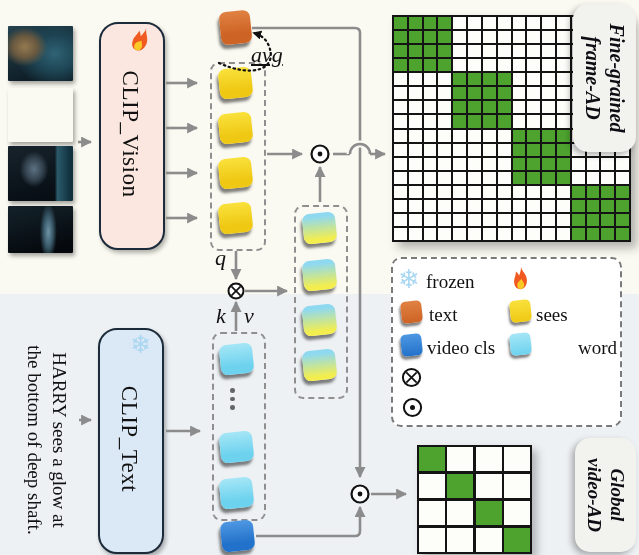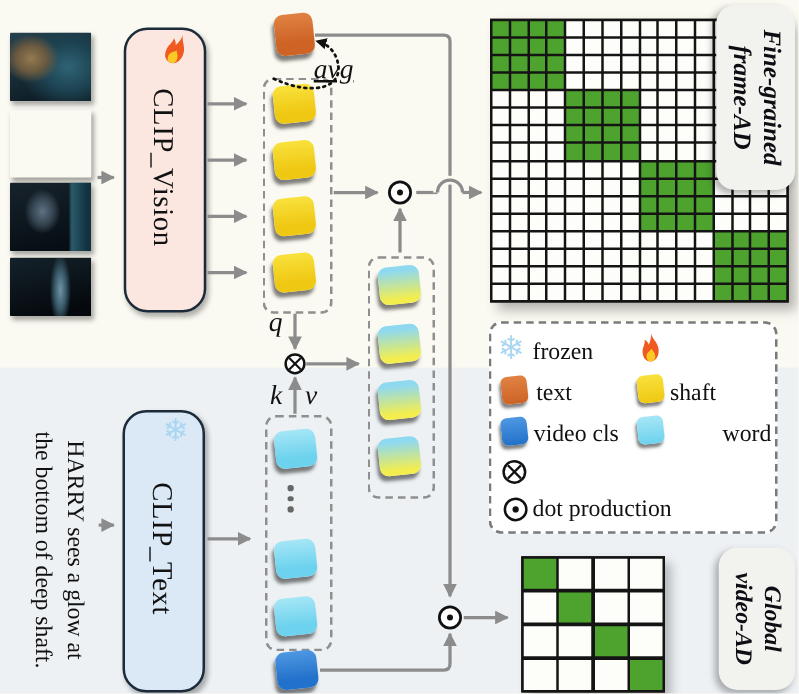--- a/index.html
+++ b/index.html
@@ -431,38 +431,37 @@
     <span class="snowflake" style="left:5px;top:5px;font-size:26px;">❄</span>
     <span class="ltext" style="left:33px;top:11px;">frozen</span>
     <svg class="flame" style="left:117px;top:7px;" width="21" height="24" viewBox="0 0 24 28">
       <path d="M12.5 1 C13.5 6.5 19.5 9.5 19.5 17 C19.5 23 16.2 27 11.8 27 C7.4 27 4.5 23.5 4.5 17.8 C4.5 13.5 7 11 6.5 6.5 C8.5 8 9.8 9.5 10.3 11.5 C11.5 8.5 12.8 5 12.5 1 Z" fill="#f0591f"></path>
       <path d="M12 27 C14.6 27 16.4 24.9 16.4 22.3 C16.4 19.2 14.3 17.8 13 15.2 C11.2 17.4 8.2 18.9 8.2 22 C8.2 24.9 9.4 27 12 27 Z" fill="#fbc926"></path>
     </svg>
 
     <div class="ltok" style="left:8px;top:42px;background:linear-gradient(180deg,#e08243,#cd6325);"></div>
     <span class="ltext" style="left:36px;top:44px;">text</span>
     <div class="ltok" style="left:117px;top:41px;background:linear-gradient(180deg,#f9e13c,#efc813);"></div>
-    <span class="ltext" style="left:143px;top:44px;">shaft</span>
+    <span class="ltext" style="left:143px;top:44px;">sees</span>
 
     <div class="ltok" style="left:8px;top:75px;background:linear-gradient(180deg,#4e97e2,#2271ca);"></div>
     <span class="ltext" style="left:34px;top:77px;">video cls</span>
     <div class="ltok" style="left:117px;top:74px;background:linear-gradient(180deg,#a5e6f6,#6dd2ee);"></div>
     <span class="ltext" style="left:145px;top:77px;margin-left:40px;">word</span>
 
     <svg style="position:absolute;left:8px;top:108px;" width="21" height="21" viewBox="0 0 21 21">
       <circle cx="10.5" cy="10.5" r="8.6" fill="#fff" stroke="#111" stroke-width="2"></circle>
       <line x1="5.3" y1="5.3" x2="15.7" y2="15.7" stroke="#111" stroke-width="1.8"></line>
       <line x1="15.7" y1="5.3" x2="5.3" y2="15.7" stroke="#111" stroke-width="1.8"></line>
     </svg>
 
     <svg style="position:absolute;left:9px;top:138px;" width="21" height="21" viewBox="0 0 21 21">
       <circle cx="10.5" cy="10.5" r="8.6" fill="#fff" stroke="#111" stroke-width="2"></circle>
       <circle cx="10.5" cy="10.5" r="2.5" fill="#111"></circle>
     </svg>
-    <span class="ltext" style="left:33px;top:137px;">dot production</span>
   </div>
 
   <svg style="position:absolute;left:0;top:0;z-index:40;pointer-events:none;" width="639" height="555" viewBox="0 0 639 555">
     <defs>
       <marker id="ah" viewBox="0 0 10 10" refX="9" refY="5" markerWidth="11" markerHeight="11" orient="auto" markerUnits="userSpaceOnUse">
         <path d="M0,0 L10,5 L0,10 Z" fill="#8c8c8c"></path>
       </marker>
       <marker id="ahb" viewBox="0 0 10 10" refX="8" refY="5" markerWidth="9" markerHeight="9" orient="auto" markerUnits="userSpaceOnUse">
         <path d="M0,0 L10,5 L0,10 Z" fill="#111"></path>
       </marker>

